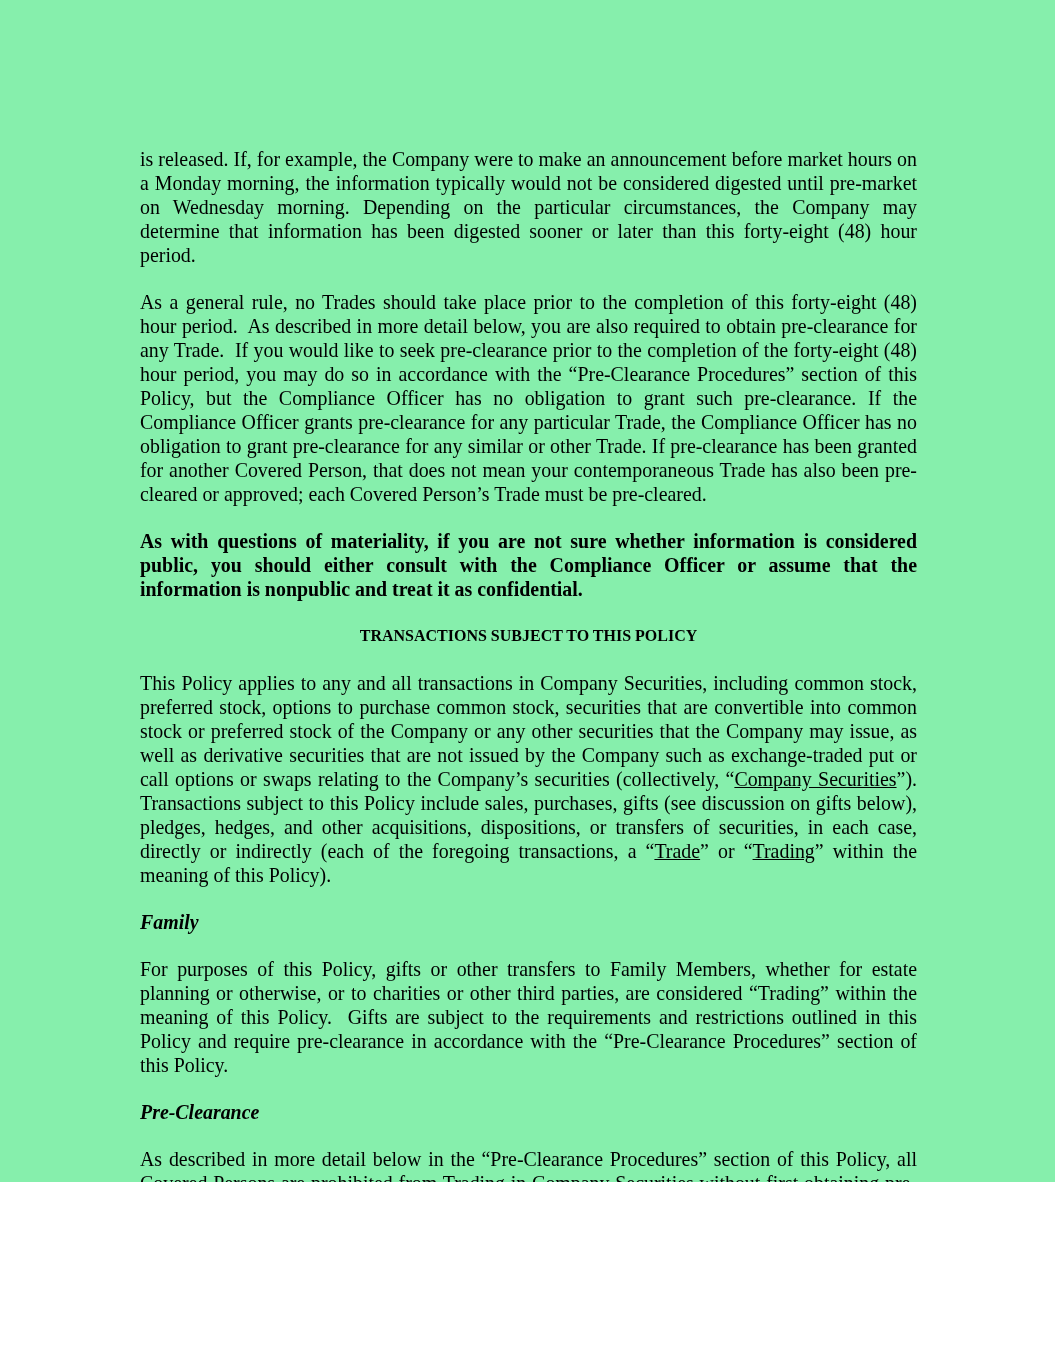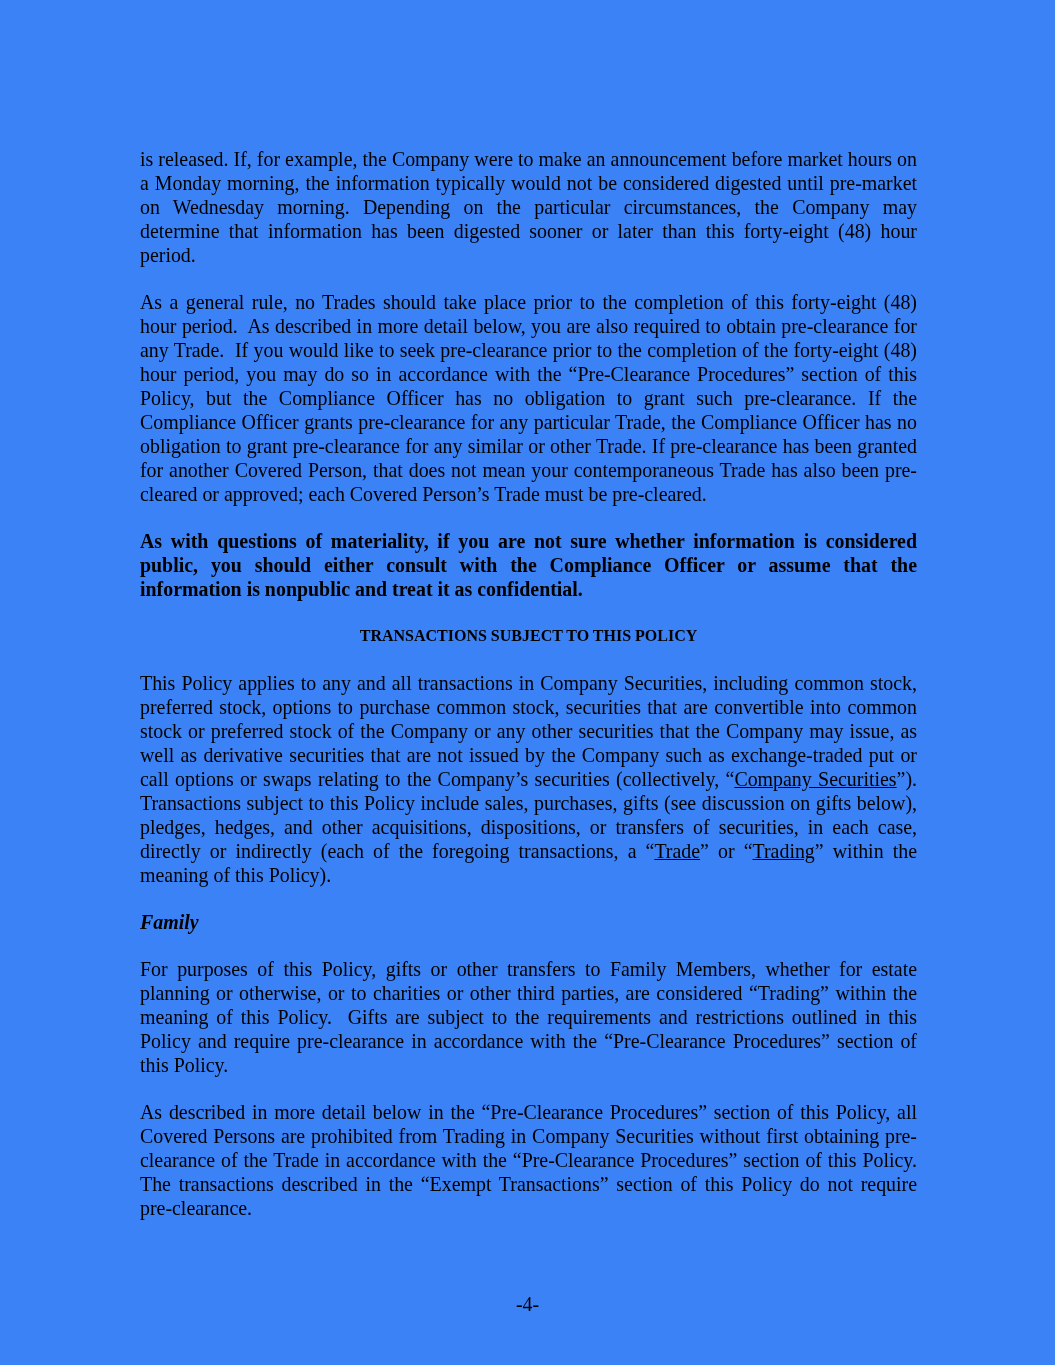--- a/index.html
+++ b/index.html
@@ -3,22 +3,22 @@
 <meta charset="utf-8">
 <style>
   html, body {
     margin: 0;
     padding: 0;
     background: #ffffff;
   }
   .page {
     position: relative;
     width: 1055px;
-    height: 1365px;
-    background: #3b82f6;
+    height: 1182px;
+    background: #86efac;
     color: #000000;
     font-family: "Liberation Serif", serif;
     overflow: hidden;
     text-decoration: underline;
   }
   .content {
     position: absolute;
     left: 140px;
     top: 147px;
     width: 777px;
@@ -74,19 +74,20 @@
     <p class="para bold">As with questions of materiality, if you are not sure whether information is considered public, you should either consult with the Compliance Officer or assume that the information is nonpublic and treat it as confidential.</p>
 
     <h2 class="heading">TRANSACTIONS SUBJECT TO THIS POLICY</h2>
 
     <p class="para"><span>This Policy applies to any and all transactions in Company Securities, including common stock, preferred stock, options to purchase common stock, securities that are convertible into common stock or preferred stock of the Company or any other securities that the Company may issue, as well as derivative securities that are not issued by the Company such as exchange-traded put or call options or swaps relating to the Company’s securities (collectively, “</span><span class="u">Company Securities</span><span>”). Transactions subject to this Policy include sales, purchases, gifts (see discussion on gifts below), pledges, hedges, and other acquisitions, dispositions, or transfers of securities, in each case, directly or indirectly (each of the foregoing transactions, a “</span><span class="u">Trade</span><span>” or “</span><span class="u">Trading</span><span>” within the meaning of this Policy).</span></p>
 
     <h3 class="subheading">Family</h3>
 
     <p class="para">For purposes of this Policy, gifts or other transfers to Family Members, whether for estate planning or otherwise, or to charities or other third parties, are considered “Trading” within the meaning of this Policy.  Gifts are subject to the requirements and restrictions outlined in this Policy and require pre-clearance in accordance with the “Pre-Clearance Procedures” section of this Policy.</p>
 
+    <h3 class="subheading">Pre-Clearance</h3>
 
     <p class="para">As described in more detail below in the “Pre-Clearance Procedures” section of this Policy, all Covered Persons are prohibited from Trading in Company Securities without first obtaining pre-clearance of the Trade in accordance with the “Pre-Clearance Procedures” section of this Policy.  The transactions described in the “Exempt Transactions” section of this Policy do not require pre-clearance.</p>
 
   </div>
 
   <div class="footer">-4-</div>
 </div>
 
 </body></html>

